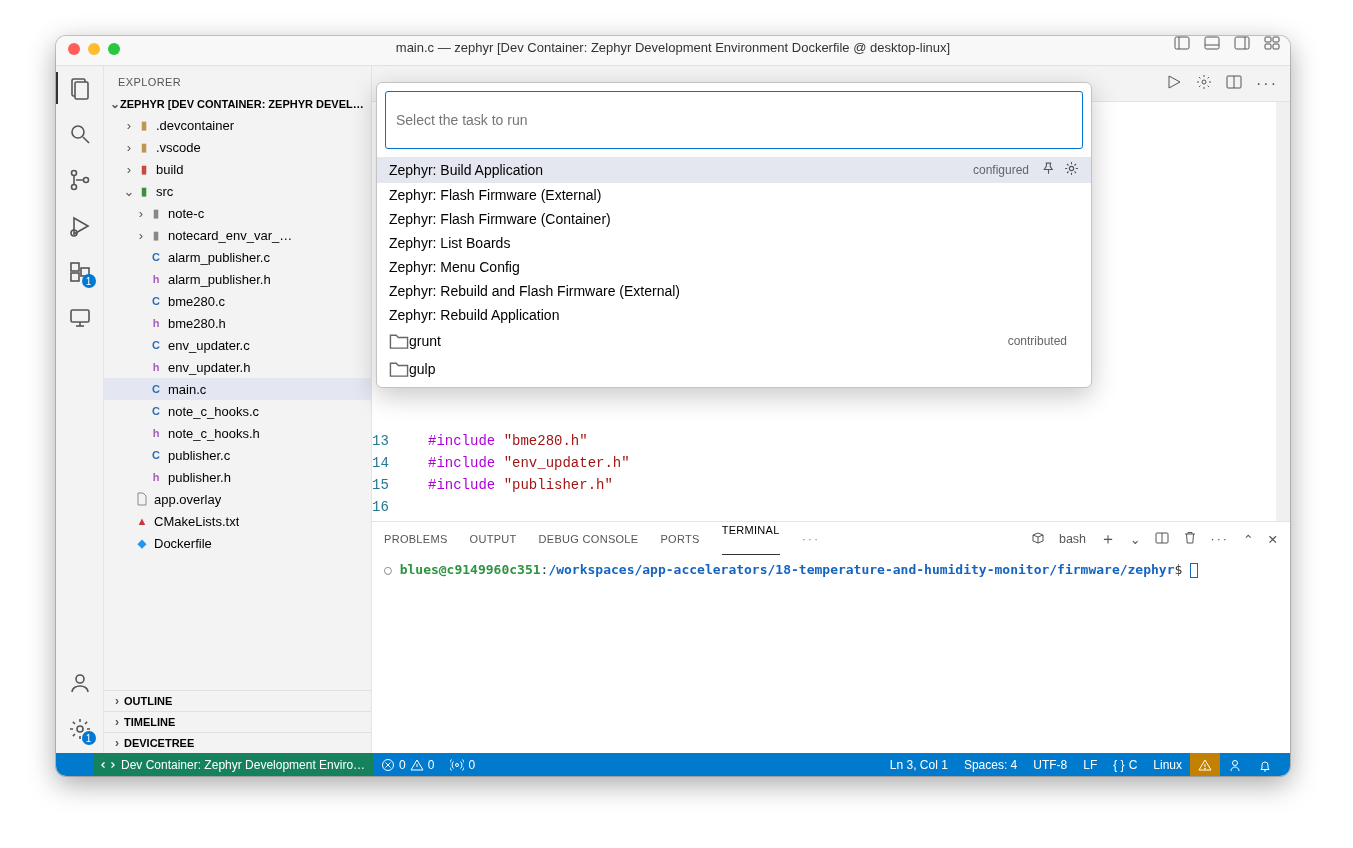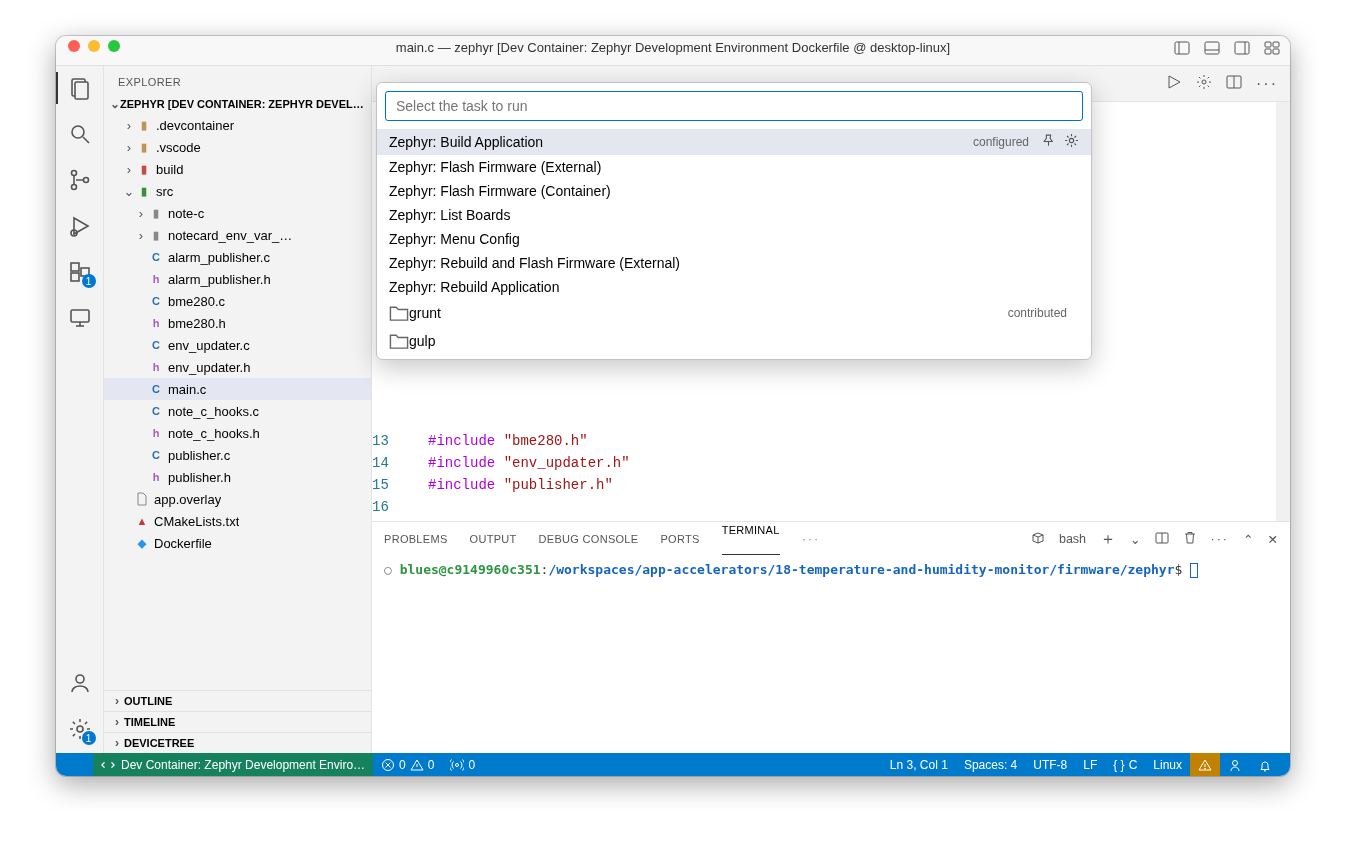--- a/index.html
+++ b/index.html
@@ -19,22 +19,22 @@
   box-shadow: 0 8px 28px rgba(0,0,0,.35), 0 0 0 1px rgba(0,0,0,.18);
   display: flex;
   flex-direction: column;
   background: #fff;
 }
 
 
 .titlebar {
   height: 30px;
   display: flex;
-  align-items: flex-start;
-  padding: 4px 12px;
+  align-items: flex-end;
+  padding: 10px 12px;
   position: relative;
   border-bottom: 1px solid #e1e1e1;
   background: #f8f8f8;
   flex-shrink: 0;
 }
 .traffic { display: flex; gap: 8px; }
 .traffic .dot { width: 12px; height: 12px; border-radius: 50%; }
 .dot.red { background: #ff5f57; }
 .dot.yellow { background: #febc2e; }
 .dot.green { background: #28c840; }
@@ -284,21 +284,21 @@
   border: 1px solid #c3c3c3;
   border-radius: 6px;
   box-shadow: 0 8px 26px rgba(0,0,0,.22);
   overflow: hidden;
   font-size: 14px;
 }
 .qp-input {
   margin: 8px;
   border: 1px solid #0072d0;
   border-radius: 3px;
-  padding: 6px 10px;
+  padding: 20px 10px;
   font-size: 14px;
   width: calc(100% - 16px);
   outline: none;
 }
 .qp-list { padding-bottom: 4px; }
 .qp-item {
   display: flex; align-items: center;
   padding: 4px 12px;
   cursor: pointer;
 }

